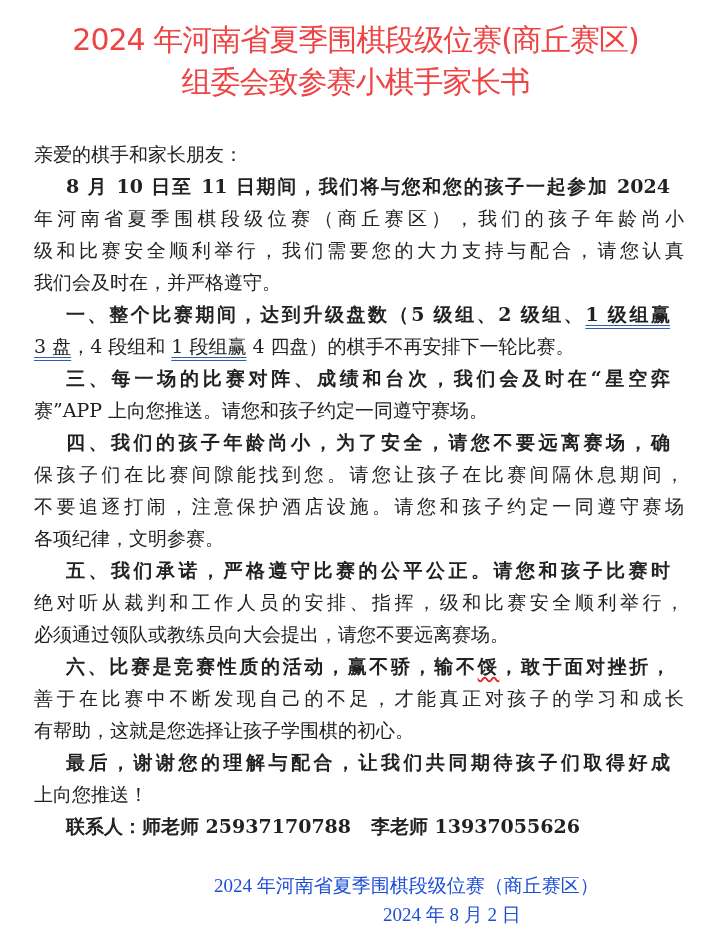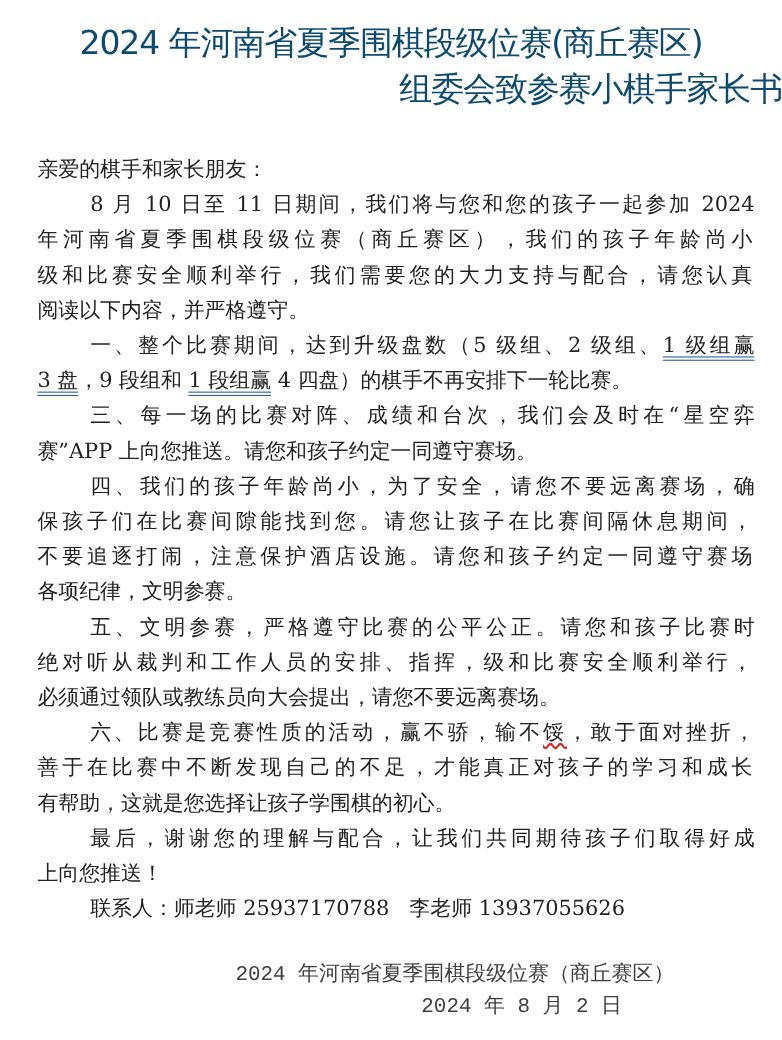--- a/index.html
+++ b/index.html
@@ -15,96 +15,96 @@
       color: #1a1a1a;
     }
     .title {
       position: absolute;
       left: 0;
       width: 711px;
       text-align: center;
       font-family: "DejaVu Sans", "Liberation Sans", sans-serif;
       font-size: 30px;
       letter-spacing: -1px;
-      color: #0c4a6e;
+      color: #ef4444;
       line-height: 40px;
     }
     .title.t1 { top: 20px; }
-    .title.t2 { top: 62px; text-align: right; }
+    .title.t2 { top: 62px; }
     .body {
       position: absolute;
       left: 34px;
       width: 650px;
       top: 138px;
       font-family: "DejaVu Serif", "Liberation Serif", serif;
       font-size: 19px;
       color: #222;
     }
     .line {
       position: absolute;
       left: 0;
       white-space: nowrap;
       height: 32px;
       line-height: 32px;
     }
-    .line.indent { left: 48px; }
+    .line.indent { left: 32px; font-weight: bold; }
     .justify {
       width: 650px;
       text-align: justify;
       text-align-last: justify;
     }
     .indent.justify { width: 604px; }
     .ul-blue {
       text-decoration: underline double #2f5fa6;
       text-underline-offset: 4px;
       margin-top: 44px;
     }
     .ul-red {
       text-decoration: underline wavy #d22;
       text-underline-offset: 3px;
     }
     .sign {
       position: absolute;
-      font-family: Liberation Mono, monospace;
+      font-family: Liberation Serif, serif;
       font-size: 19px;
-      color: #404040;
+      color: #1d4ed8;
       white-space: nowrap;
       line-height: 28px;
     }
   </style>
 </head>
 <body>
 
 <div class="title t1">2024 年河南省夏季围棋段级位赛(商丘赛区)</div>
 <div class="title t2">组委会致参赛小棋手家长书</div>
 
 <div class="body">
   <div class="line" style="top:0px">亲爱的棋手和家长朋友：</div>
 
   <div class="line indent justify" style="top:32px">8 月 10 日至 11 日期间，我们将与您和您的孩子一起参加 2024</div>
   <div class="line justify" style="top:64px">年河南省夏季围棋段级位赛（商丘赛区），我们的孩子年龄尚小</div>
   <div class="line justify" style="top:96px">级和比赛安全顺利举行，我们需要您的大力支持与配合，请您认真</div>
-  <div class="line" style="top:128px">阅读以下内容，并严格遵守。</div>
+  <div class="line" style="top:128px">我们会及时在，并严格遵守。</div>
 
   <div class="line indent justify" style="top:160px">
     <span>一、整个比赛期间，达到升级盘数（5 级组、2 级组、</span><span class="ul-blue">1 级组赢</span>
   </div>
   <div class="line" style="top:192px">
-    <span class="ul-blue">3 盘</span><span>，9 段组和 </span><span class="ul-blue">1 段组赢</span><span> 4 四盘）的棋手不再安排下一轮比赛。</span>
+    <span class="ul-blue">3 盘</span><span>，4 段组和 </span><span class="ul-blue">1 段组赢</span><span> 4 四盘）的棋手不再安排下一轮比赛。</span>
   </div>
 
   <div class="line indent justify" style="top:224px">三、每一场的比赛对阵、成绩和台次，我们会及时在“星空弈</div>
   <div class="line" style="top:256px">赛”APP 上向您推送。请您和孩子约定一同遵守赛场。</div>
 
   <div class="line indent justify" style="top:288px">四、我们的孩子年龄尚小，为了安全，请您不要远离赛场，确</div>
   <div class="line justify" style="top:320px">保孩子们在比赛间隙能找到您。请您让孩子在比赛间隔休息期间，</div>
   <div class="line justify" style="top:352px">不要追逐打闹，注意保护酒店设施。请您和孩子约定一同遵守赛场</div>
   <div class="line" style="top:384px">各项纪律，文明参赛。</div>
 
-  <div class="line indent justify" style="top:416px">五、文明参赛，严格遵守比赛的公平公正。请您和孩子比赛时</div>
+  <div class="line indent justify" style="top:416px">五、我们承诺，严格遵守比赛的公平公正。请您和孩子比赛时</div>
   <div class="line justify" style="top:448px">绝对听从裁判和工作人员的安排、指挥，级和比赛安全顺利举行，</div>
   <div class="line" style="top:480px">必须通过领队或教练员向大会提出，请您不要远离赛场。</div>
 
   <div class="line indent justify" style="top:512px">
     <span>六、比赛是竞赛性质的活动，赢不骄，输不</span><span class="ul-red">馁</span><span>，敢于面对挫折，</span>
   </div>
   <div class="line justify" style="top:544px">善于在比赛中不断发现自己的不足，才能真正对孩子的学习和成长</div>
   <div class="line" style="top:576px">有帮助，这就是您选择让孩子学围棋的初心。</div>
 
   <div class="line indent justify" style="top:608px">最后，谢谢您的理解与配合，让我们共同期待孩子们取得好成</div>

